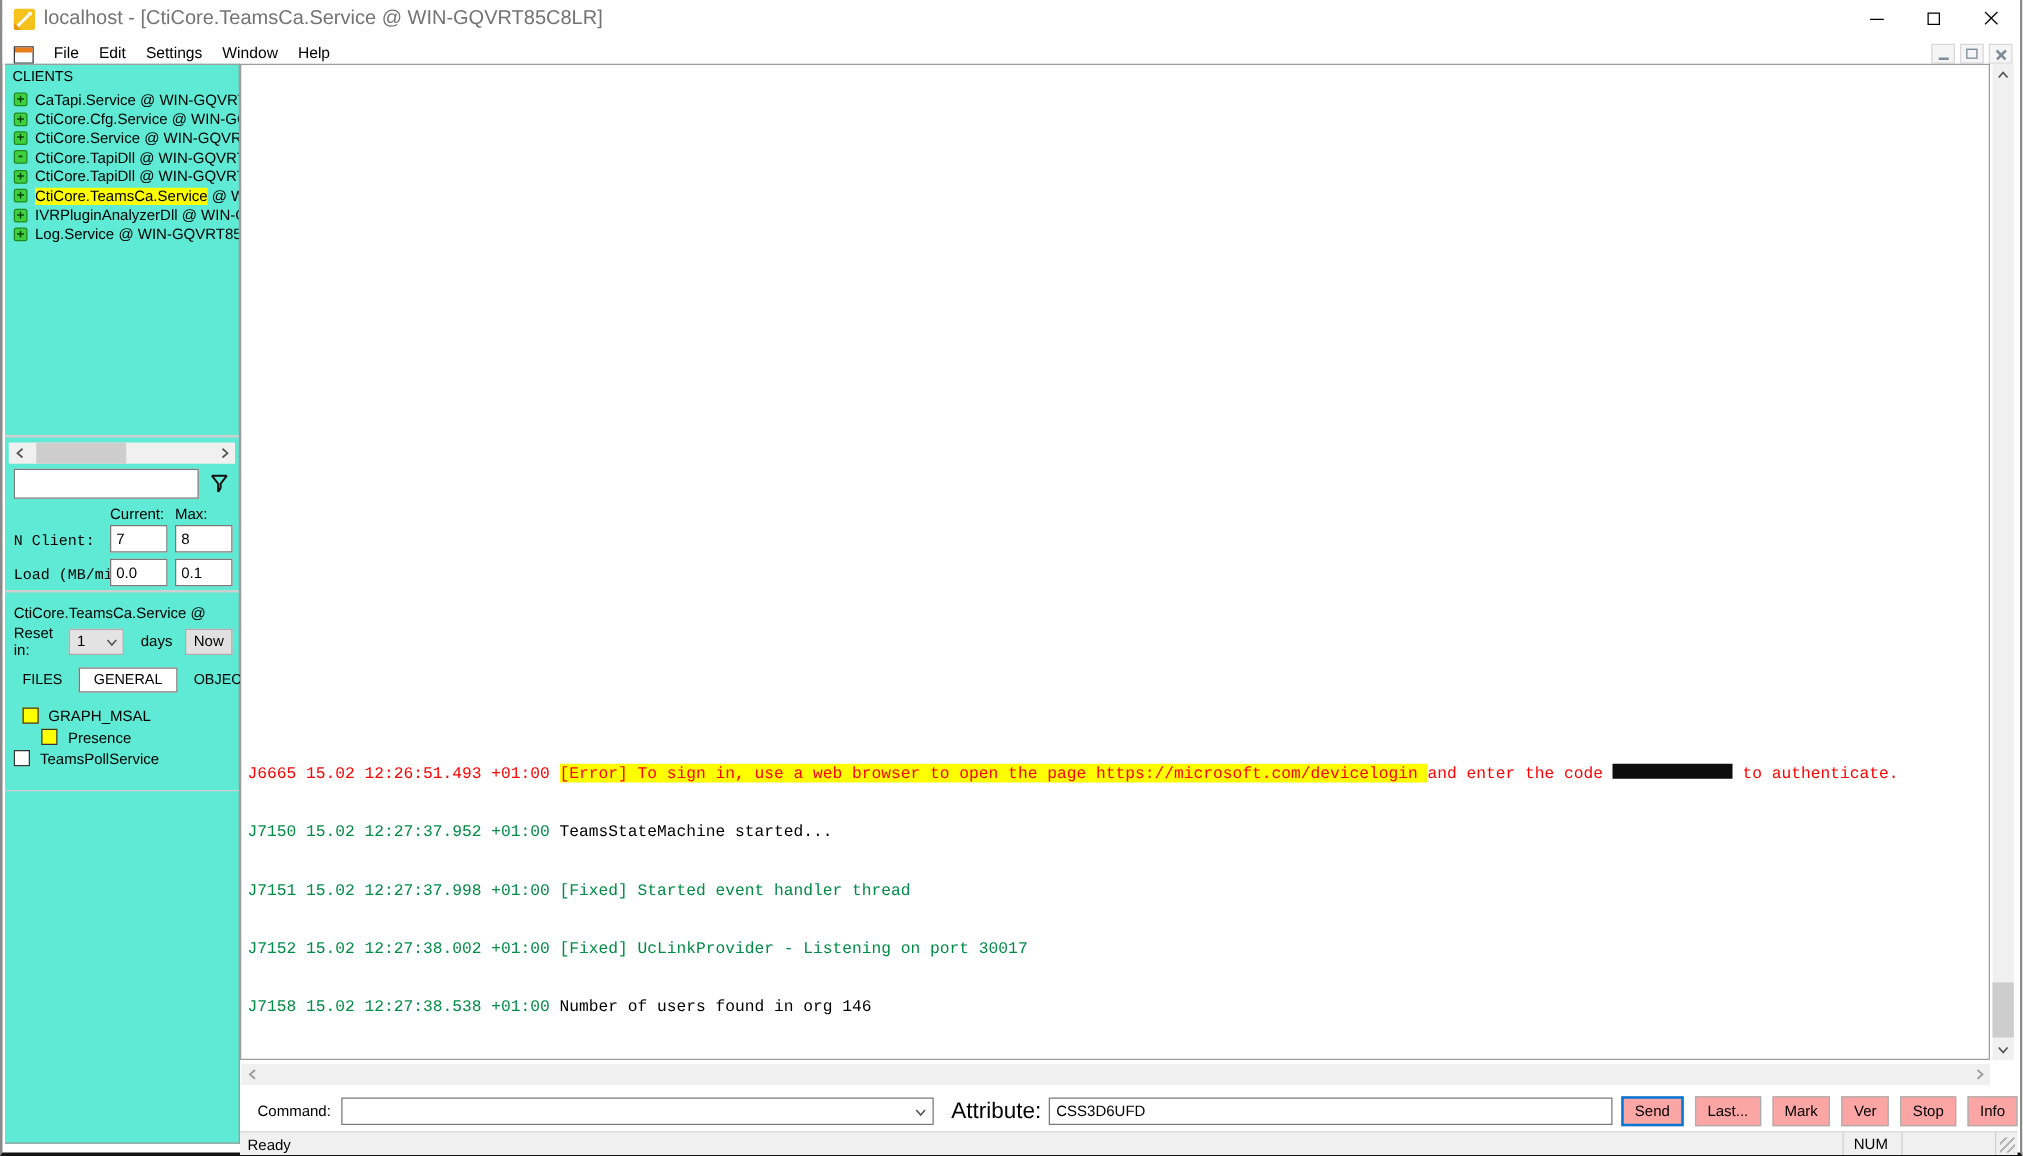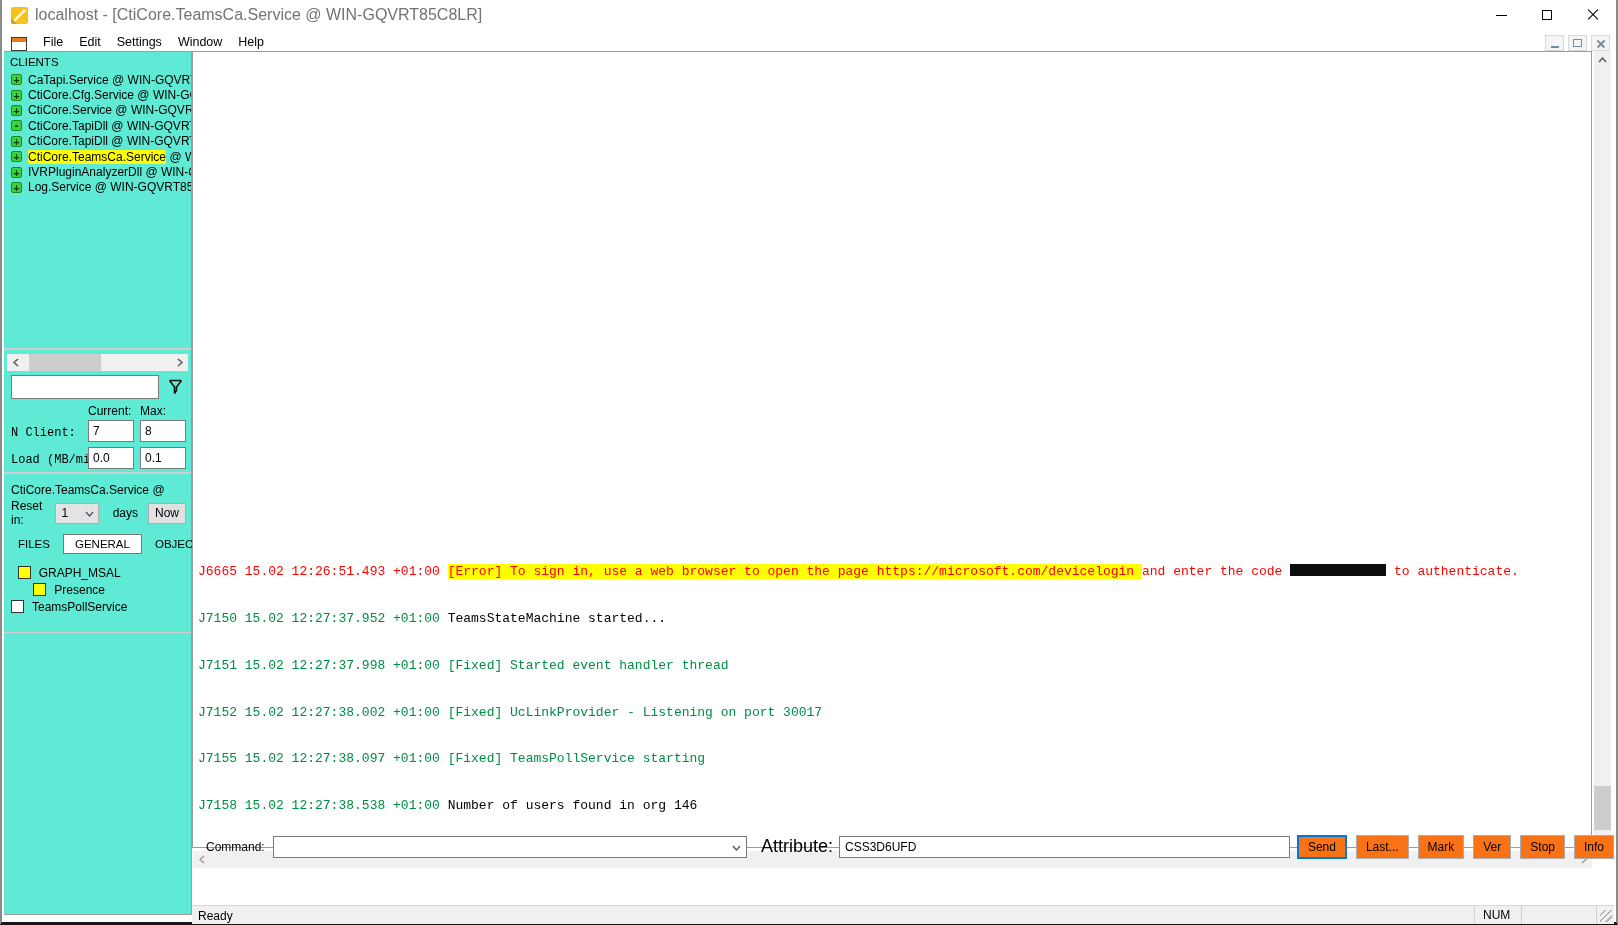--- a/index.html
+++ b/index.html
@@ -123,29 +123,29 @@
   .vscroll { position:absolute; right:3px; top:0; width:17px; height:797px; background:#f0f0f0; }
   .vscroll .scroll-arrow { position:absolute; left:0; }
   .v-up { top:0; } .v-down { bottom:0; }
   .v-thumb { position:absolute; left:0; width:17px; height:44px; bottom:18px; background:#cdcdcd; }
 
   
   .log-hscroll { position:absolute; left:1px; right:22px; top:800px; height:17px; background:#f0f0f0;
                  display:flex; align-items:center; }
 
   
-  .cmdbar { position:absolute; left:0; right:0; top:780px; height:31px; display:flex; align-items:center; }
+  .cmdbar { position:absolute; left:0; right:0; top:822px; height:31px; display:flex; align-items:center; }
   .cmd-label { margin-left:14px; font-size:12px; }
   .combo { margin-left:8px; width:484px; height:22px; border:1px solid #7a7a7a; background:#fff;
            position:relative; }
   .combo-arrow { position:absolute; right:5px; top:7px; }
   .attr-label { margin-left:14px; font-size:18px; }
   .attr-input { margin-left:6px; width:460px; height:22px; border:1px solid #7a7a7a; font-size:12px;
                 padding:0 5px; font-family:inherit; }
-  .btn { height:24px; padding:0 9px; background:#f97316; border:1px solid #adadad; font-size:12px;
+  .btn { height:24px; padding:0 9px; background:#fca5a5; border:1px solid #adadad; font-size:12px;
          font-family:inherit; margin-left:9px; }
   .btn-send { border:2px solid #0078d7; margin-left:7px; }
 
   
   .statusbar { position:absolute; left:0; right:0; top:854px; height:19px; background:#f0f0f0;
                border-top:1px solid #d9d9d9; }
   .status-text { position:absolute; left:6px; top:3px; font-size:12px; }
   .num-pane { position:absolute; right:92px; top:0; bottom:0; width:48px; border-left:1px solid #d0d0d0;
               border-right:1px solid #d0d0d0; display:flex; align-items:center; padding-left:8px; font-size:12px; }
   .grip-pane { position:absolute; right:0; top:0; bottom:0; width:18px; border-left:1px solid #d0d0d0; }
@@ -320,21 +320,20 @@
     <div class="side-sep" style="top:580px; height:1px"></div>
   </div>
 
   <div class="main">
     <div class="log-view">
       <div class="log-lines">
         <div class="log-line lg-red"><span>J6665 15.02 12:26:51.493 +01:00 </span><span class="lg-hl">[Error] To sign in, use a web browser to open the page https://microsoft.com/devicelogin </span><span>and enter the code </span><span class="redacted"></span><span> to authenticate.</span></div>
         <div class="log-line"><span class="lg-green">J7150 15.02 12:27:37.952 +01:00 </span><span class="lg-plain">TeamsStateMachine started...</span></div>
         <div class="log-line"><span class="lg-green">J7151 15.02 12:27:37.998 +01:00 </span><span class="lg-green">[Fixed] Started event handler thread</span></div>
         <div class="log-line"><span class="lg-green">J7152 15.02 12:27:38.002 +01:00 </span><span class="lg-green">[Fixed] UcLinkProvider - Listening on port 30017</span></div>
-        <div class="log-line"><span class="lg-green">J7155 15.02 12:27:38.097 +01:00 </span><span class="lg-green">[Fixed] TeamsPollService starting</span></div>
         <div class="log-line"><span class="lg-green">J7158 15.02 12:27:38.538 +01:00 </span><span class="lg-plain">Number of users found in org 146</span></div>
       </div>
     </div>
 
     <div class="vscroll">
       <span class="scroll-arrow v-up">
           <svg width="9" height="8" viewBox="0 0 9 8">
             <path d="M1 6 L4.5 2 L8 6" fill="none" stroke="#555" stroke-width="1.4"></path>
           </svg>
         </span>

